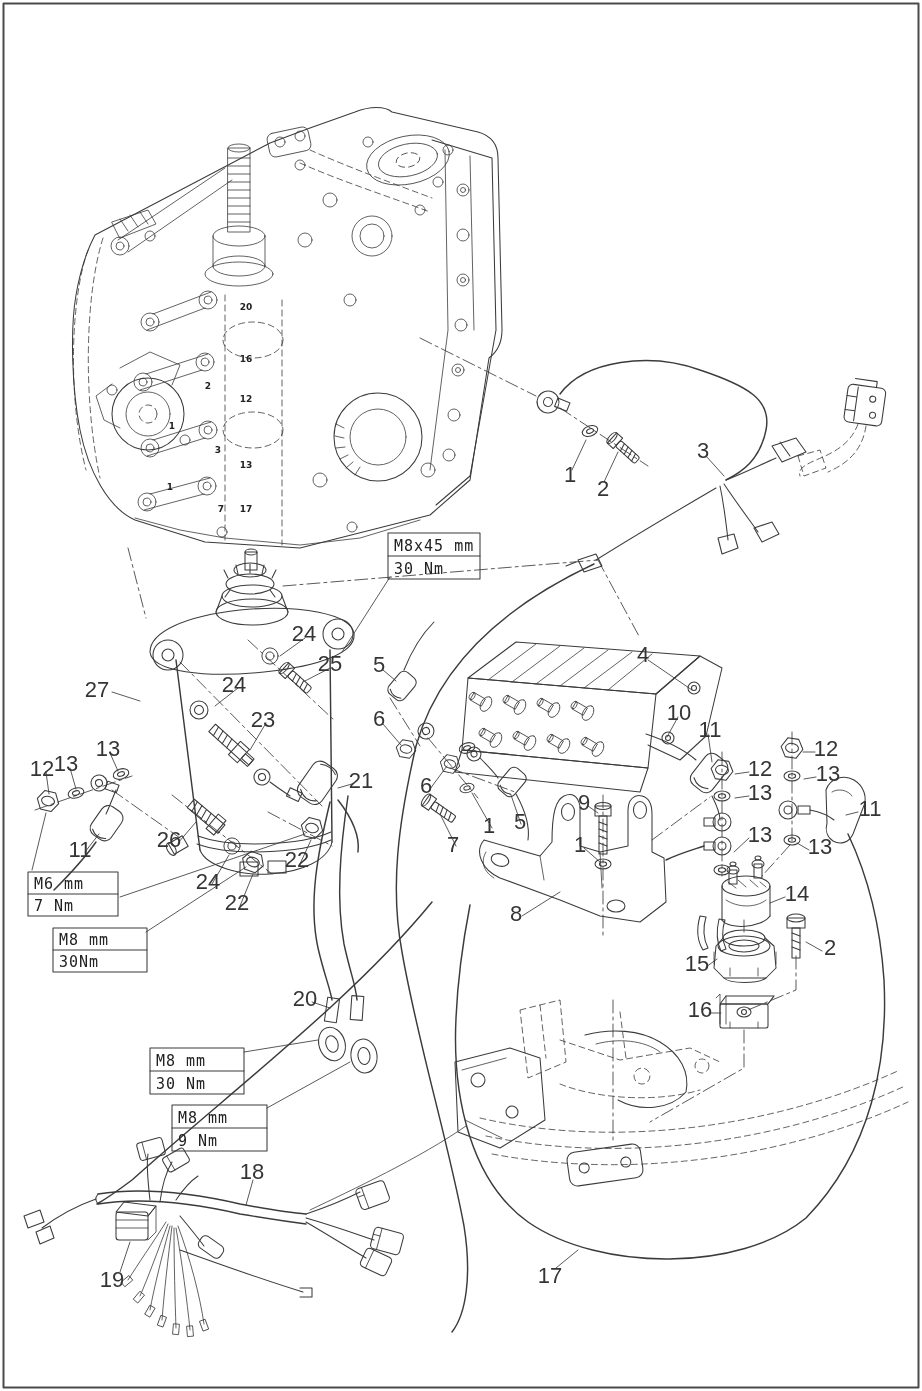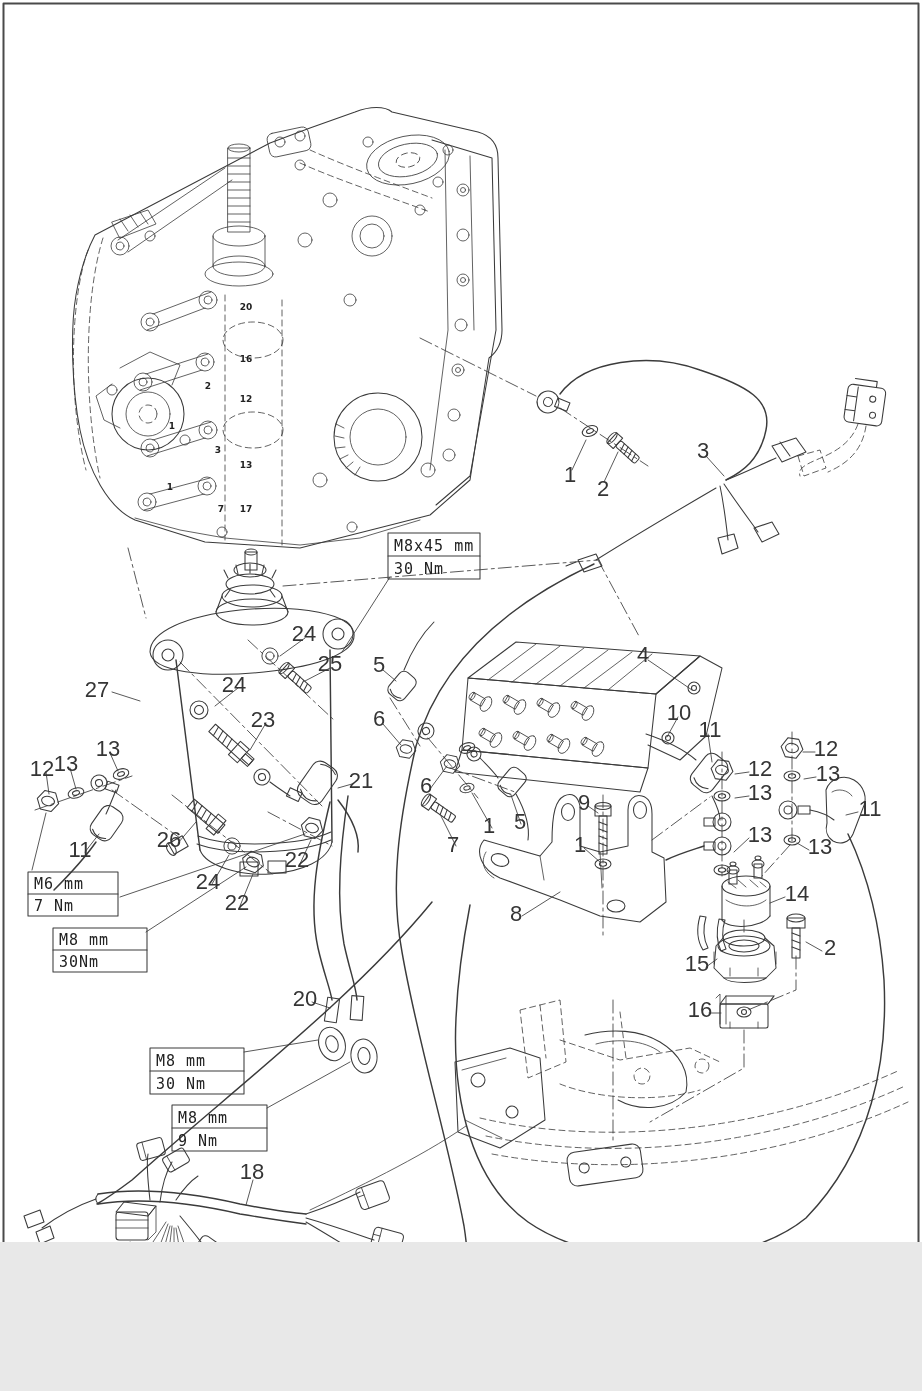--- a/index.html
+++ b/index.html
@@ -1,16 +1,16 @@
 <!DOCTYPE html>
 <html><head>
 <meta charset="utf-8">
 <style>
   html,body{margin:0;padding:0;background:#e8e8e8;}
-  .page{position:relative;width:922px;height:1242px;background:#ffffff;margin:0 auto;overflow:hidden;}
+  .page{position:relative;width:922px;height:1391px;background:#ffffff;margin:0 auto;overflow:hidden;}
   svg{position:absolute;left:0;top:0;}
   svg{stroke:#3b3b3b;fill:none;stroke-linecap:round;stroke-linejoin:round;}
   .lbl{font-family:"Liberation Sans",sans-serif;font-size:22px;fill:#353535;stroke:none;text-anchor:middle;}
   .enum{font-family:"DejaVu Sans",sans-serif;font-size:9px;font-weight:bold;fill:#222;stroke:none;text-anchor:middle;}
   .boxtxt{font-family:"DejaVu Sans Mono",monospace;font-size:15px;fill:#222;stroke:none;letter-spacing:1px;}
   .s08{stroke-width:.8}.s1{stroke-width:1.05}.s14{stroke-width:1.45}
   .dash{stroke-dasharray:6 4;stroke-width:.8}
   .ddot{stroke-dasharray:13 4 3 4;stroke-width:.85}
   .thin{stroke-width:.85}
 </style>

